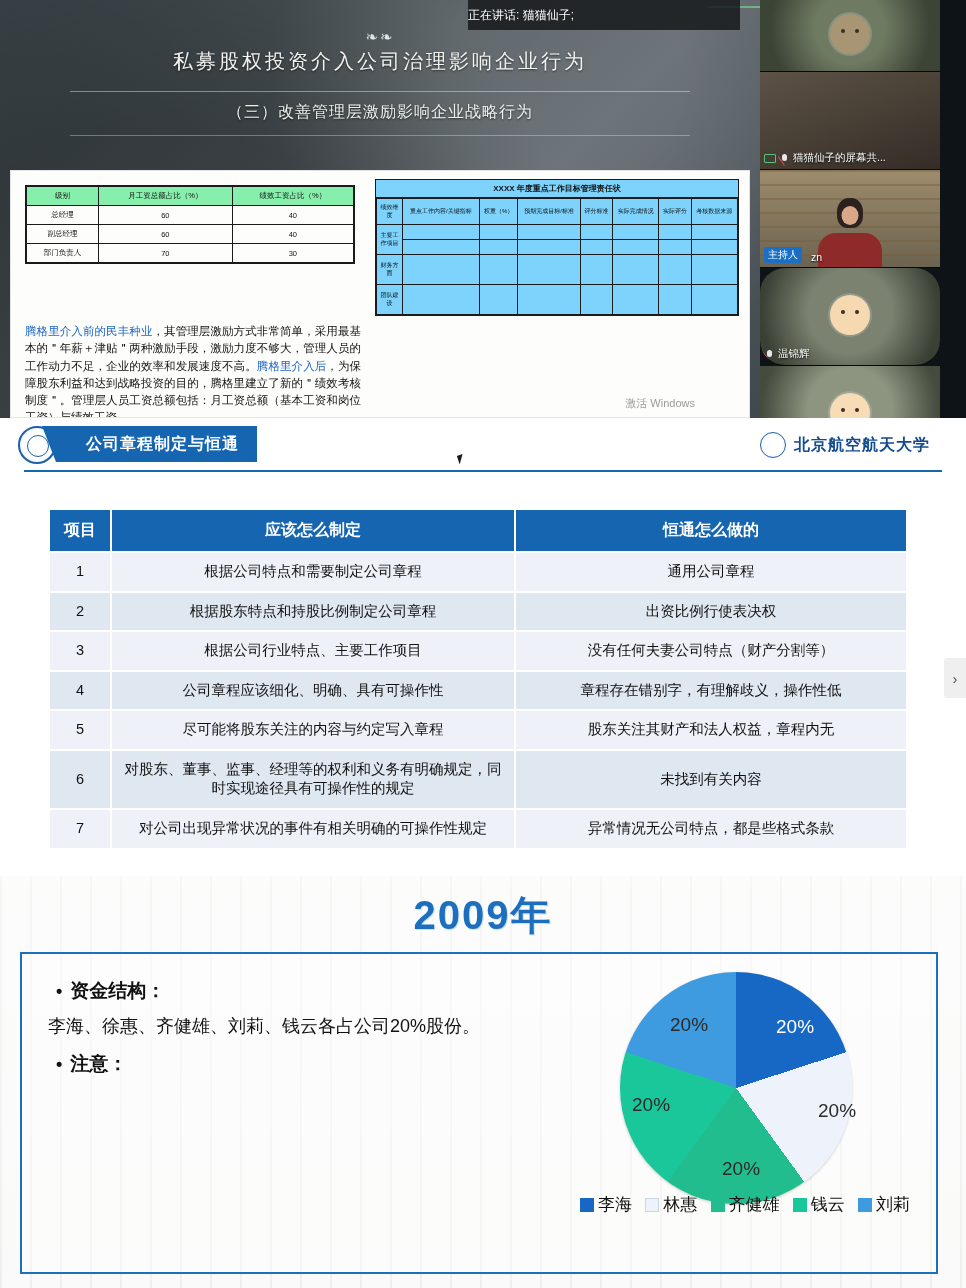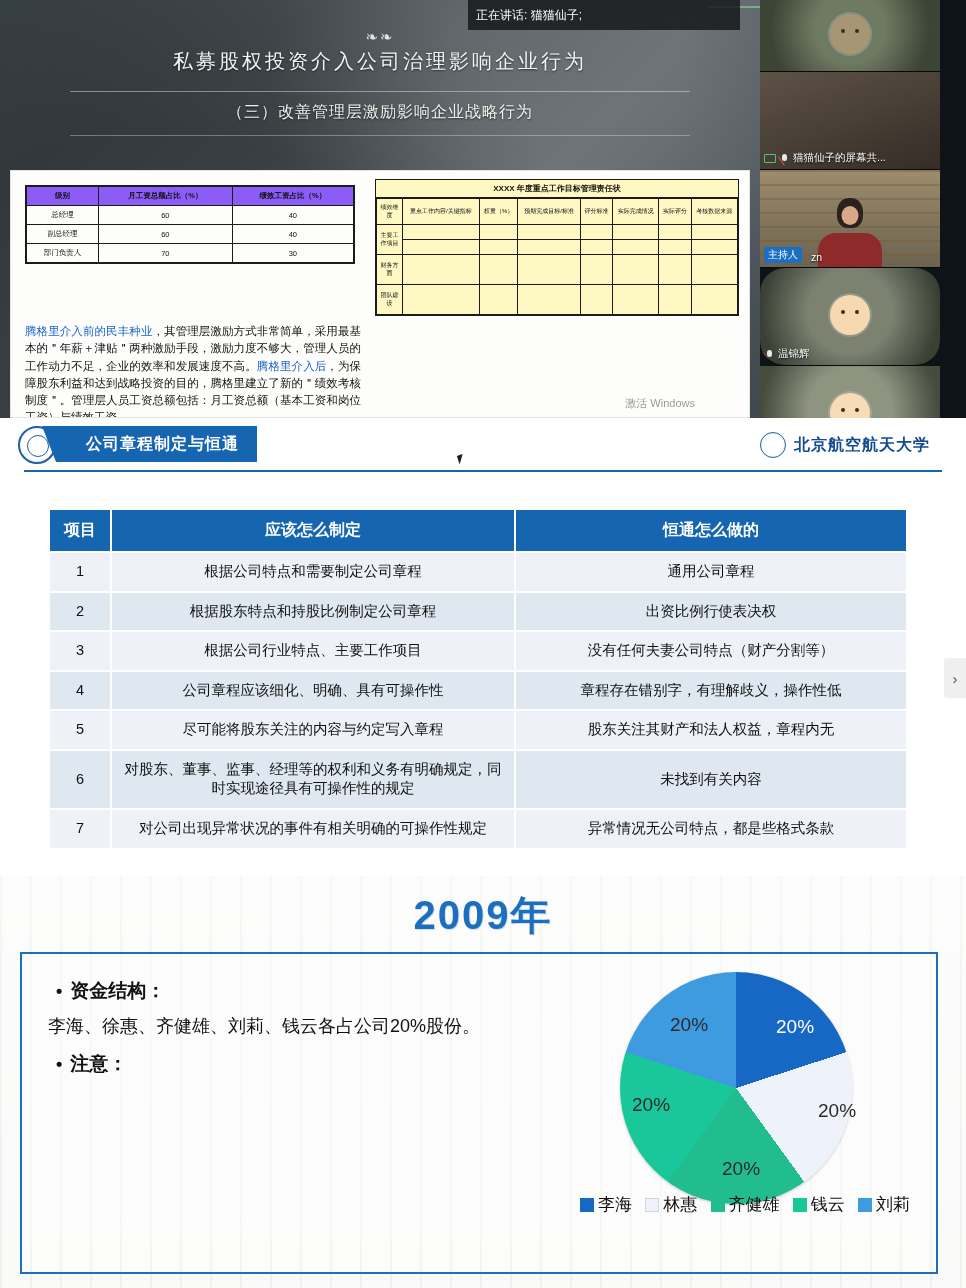--- a/index.html
+++ b/index.html
@@ -73,24 +73,24 @@
   }
   .tbl-left {
     position: absolute; left: 14px; top: 14px; width: 330px;
     border: 1.5px solid #1b1b1b;
   }
   .tbl-left table { width: 100%; border-collapse: collapse; }
   .tbl-left td, .tbl-left th {
     border: 1px solid #1b1b1b; font-size: 7.5px; text-align: center;
     padding: 4px 2px; color: #111; font-weight: normal;
   }
-  .tbl-left th { font-weight: bold; background: #8b5cf6; }
+  .tbl-left th { font-weight: normal; background: #86efac; }
   .tbl-right {
     position: absolute; left: 364px; top: 8px; width: 364px;
-    border: 1.5px solid #1b1b1b; background: #fef9c3;
+    border: 1.5px solid #1b1b1b; background: #7dd3fc;
   }
   .tbl-right .cap {
     text-align: center; font-size: 8px; font-weight: bold;
     border-bottom: 1px solid #1b1b1b; padding: 3px 0; color: #111;
   }
   .tbl-right table { width: 100%; border-collapse: collapse; }
   .tbl-right td, .tbl-right th {
     border: 1px solid #1b1b1b; font-size: 6px; color: #111;
     padding: 2px 1px; text-align: center; font-weight: normal;
     line-height: 1.2;
@@ -105,21 +105,21 @@
   .para .blue { color: #1a63c8; }
   .watermark-win {
     position: absolute; right: 54px; bottom: 6px;
     font-size: 11px; color: #9b9b96;
   }
   .talk-banner {
     position: absolute; top: 0; left: 468px;
     width: 272px; height: 30px;
     background: rgba(20,22,24,.82);
     color: #fff; font-size: 12px;
-    display: flex; align-items: center; padding-left: 8px;
+    display: flex; align-items: center; 
   }
   .share-next-arrow {
     position: absolute; right: 0; top: 222px;
     width: 22px; height: 36px;
     background: rgba(240,240,240,.85);
     color: #444; font-size: 14px;
     display: flex; align-items: center; justify-content: center;
     border-radius: 3px 0 0 3px;
   }
 

